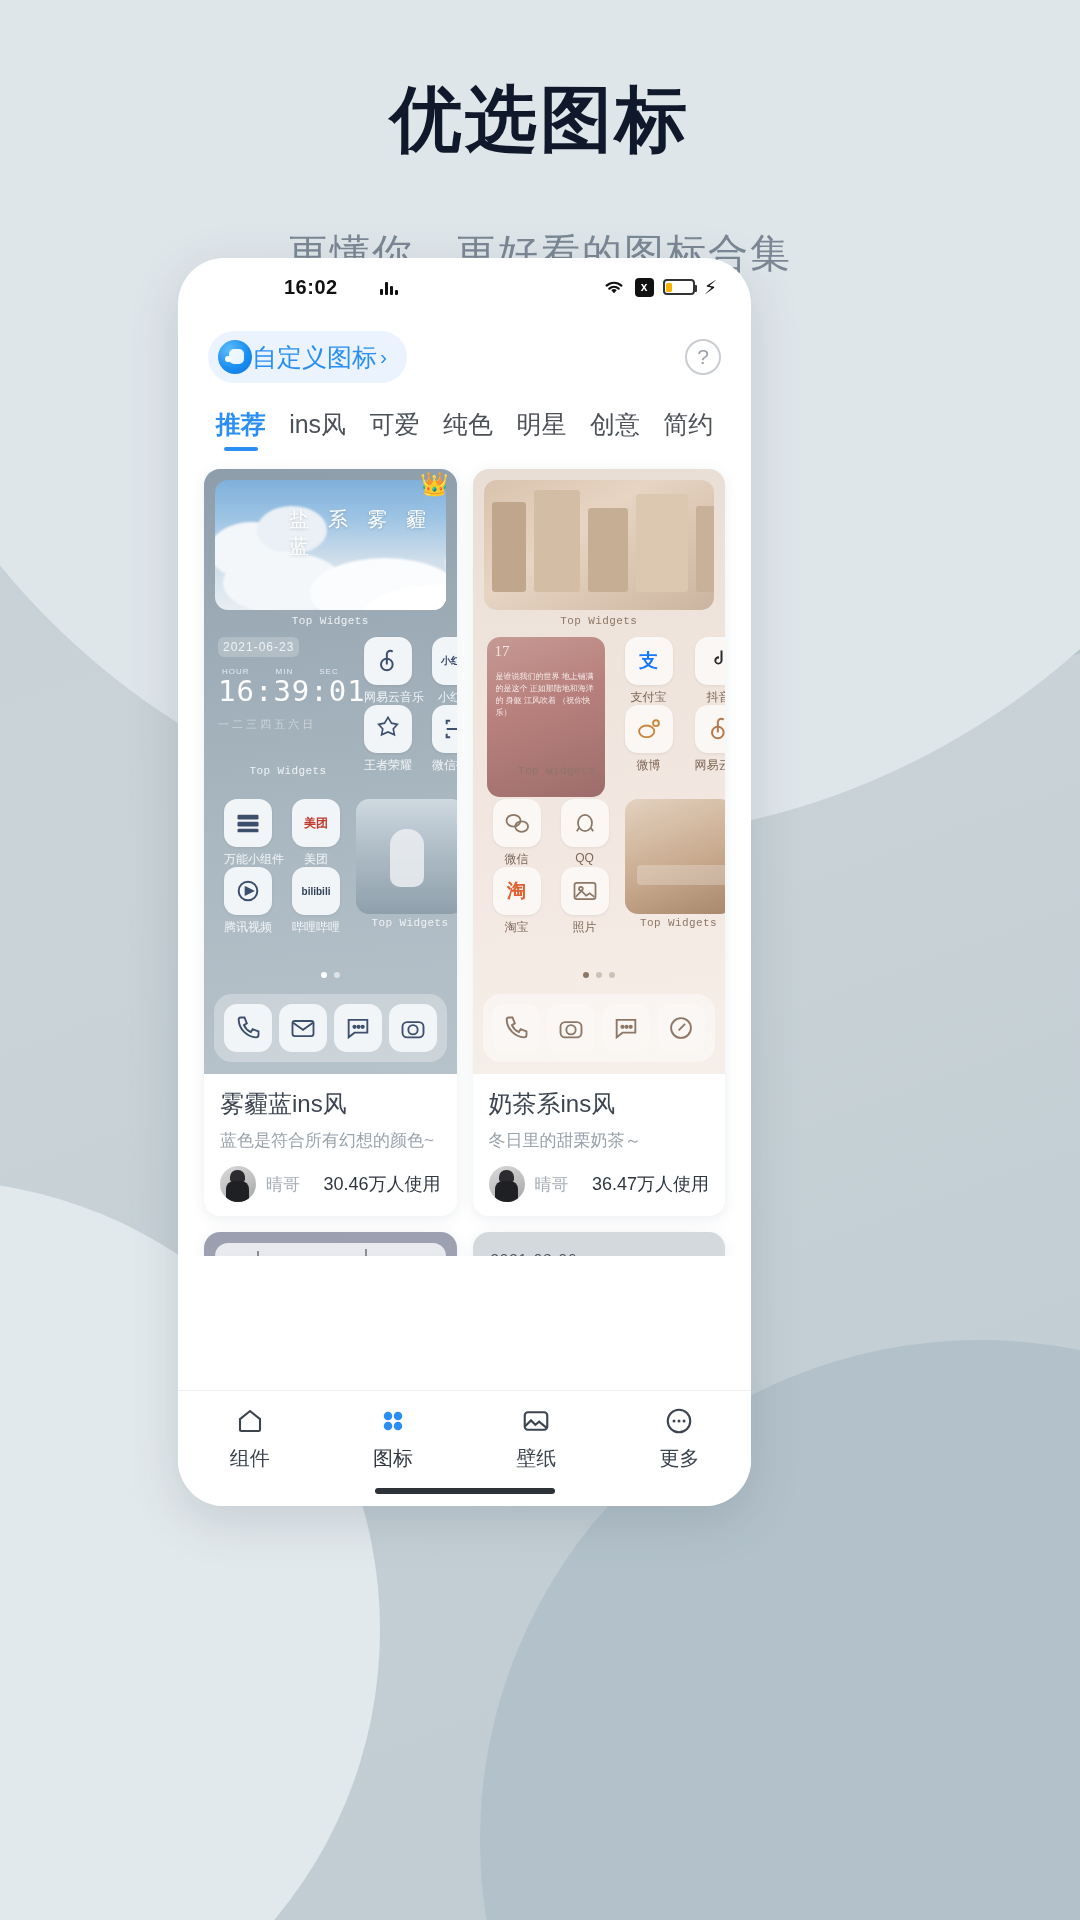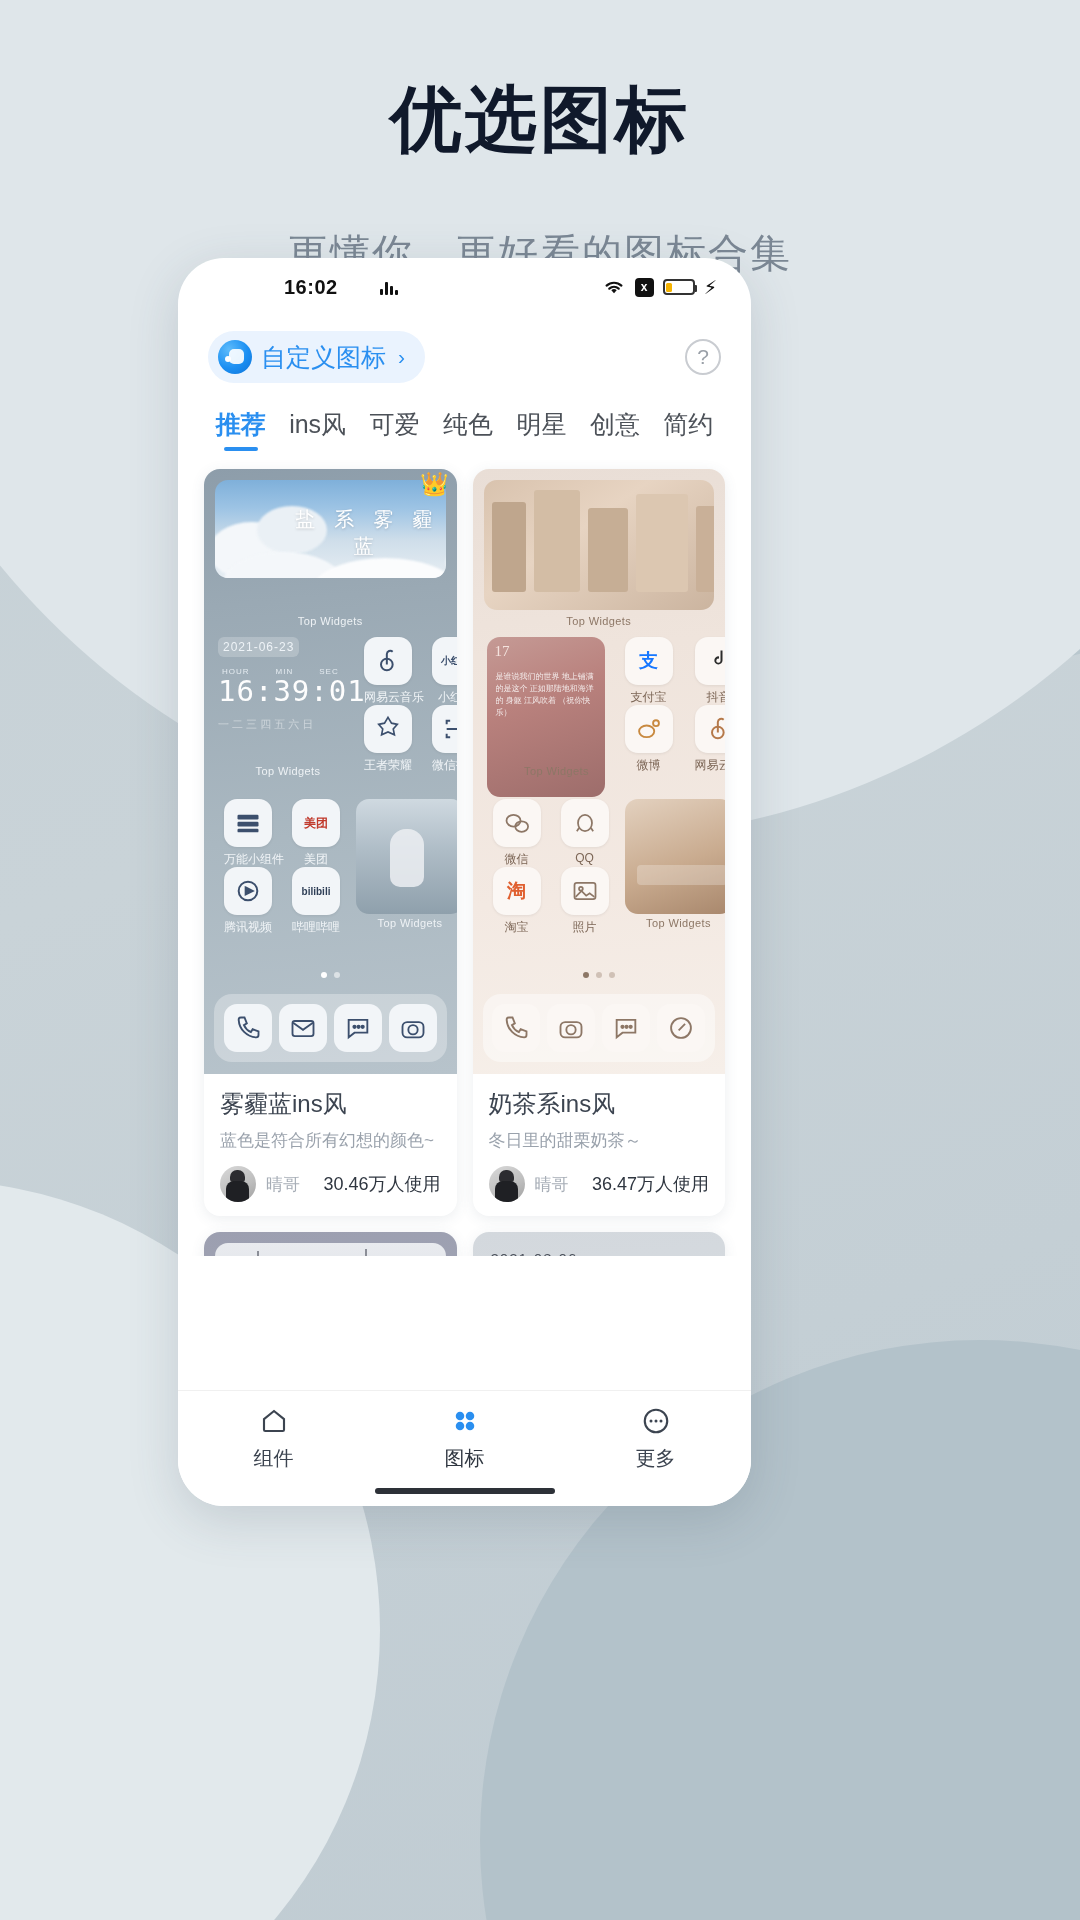--- a/index.html
+++ b/index.html
@@ -78,21 +78,21 @@
     width:32px;height:16px;border:2px solid #333;border-radius:4px;position:relative;
     display:flex;align-items:center;padding:1.5px;
   }
   .sb-batt::after{content:"";position:absolute;right:-4px;top:4px;width:2px;height:7px;background:#333;border-radius:0 1px 1px 0;}
   .sb-batt span{display:block;height:100%;width:24%;background:#f5b301;border-radius:1.5px;}
   .sb-bolt{font-size:19px;color:#111;line-height:1;}
 
   
   .hdr { display:flex; align-items:center; padding: 6px 30px 0 30px; height: 76px;}
   .pill {
-    display:flex;align-items:center;gap:9px;
+    display:flex;align-items:center;gap:0;
     background:#eaf3fe; border-radius:28px; padding:9px 20px 9px 10px;
   }
   .pill-ic {
     width:34px;height:34px;border-radius:50%;
     background: radial-gradient(circle at 32% 28%, #5dbbfb 0%, #1b8ff2 55%, #0e72d8 100%);
     position:relative;
   }
   .pill-ic::before{
     content:"";position:absolute;left:11px;top:9px;width:15px;height:15px;
     background:rgba(255,255,255,.9);border-radius:5px;
@@ -123,37 +123,36 @@
 
   
   .feed { padding: 18px 26px 0 26px; display:grid; grid-template-columns:1fr 1fr; gap:16px; }
   .card { background:#fff; border-radius:16px; overflow:hidden; box-shadow:0 3px 14px rgba(70,90,110,.10); }
   .card-preview { position:relative; height:605px; overflow:hidden; }
 
   
   .pv1 { background: linear-gradient(175deg,#8d9daa 0%, #9aa9b4 22%, #aab8c1 60%, #b7c3cb 100%); }
   .pv-crown { position:absolute; right:7px; top:2px; font-size:23px; z-index:5; }
   .w-cloud {
-    position:absolute;left:11px;top:11px;right:11px;height:98px;border-radius:13px;
+    position:absolute;left:11px;top:11px;right:11px;height:130px;border-radius:13px;
     background: linear-gradient(180deg,#7fb0da 0%, #9cc3e4 28%, #cfdeea 62%, #e7eef3 100%);
     overflow:hidden;
-    text-align:center;
   }
   .cl { position:absolute; background:#f4f7fa; border-radius:50%; filter: blur(1px); }
   .cl1{width:86px;height:58px;left:-6px;top:42px;}
   .cl2{width:70px;height:48px;left:42px;top:26px;background:#eaf0f5;}
   .cl3{width:120px;height:62px;left:8px;top:72px;}
   .cl4{width:150px;height:70px;left:95px;top:78px;background:#fbfcfd;}
   .cl5{width:96px;height:46px;left:230px;top:60px;background:#e8eff4;}
   .cl6{width:180px;height:54px;left:150px;top:104px;background:#fff;}
   .w-cloud-txt {
     position:absolute;left:74px;top:26px;color:#fff;font-size:20px;letter-spacing:7px;
     font-family:"Liberation Serif", serif; text-shadow:0 1px 3px rgba(0,0,0,.18);
   }
-  .lbl-tw { position:absolute; font-size:11px; color:#eef2f5; letter-spacing:.4px; }
+  .lbl-tw { position:absolute; font-size:11px; color:#eef2f5; letter-spacing:.4px;font-family:Liberation Mono, monospace; }
   .tw1 { left:0; right:0; text-align:center; top:146px; }
 
   .w-clock {
     position:absolute; left:14px; top:168px; width:140px; height:120px;
   }
   .ck-date {
     background:rgba(255,255,255,.22); color:#eef3f7; font-size:12px;
     border-radius:6px; padding:3px 5px; display:inline-block; letter-spacing:1px;
   }
   .ck-units{display:flex;gap:26px;margin:10px 0 0 4px;font-size:8px;color:#e4ebf0;letter-spacing:1px;}
@@ -635,20 +634,29 @@
             <circle cx="16" cy="8" r="3.4"></circle>
             <circle cx="8" cy="16" r="3.4"></circle>
             <circle cx="16" cy="16" r="3.4"></circle>
           </svg>
       </div>
       <div class="nav-lbl">图标</div>
     </div>
     <div class="nav-item">
       <div class="nav-ic">
         <svg viewBox="0 0 24 24" fill="none" stroke="currentColor" stroke-width="1.7">
+            <rect x="3" y="5" width="18" height="14" rx="2.5"></rect>
+            <path d="M3.5 16l4.5-4.5 3.5 3.5 3-2.5 6 5"></path>
+          </svg>
+      </div>
+      <div class="nav-lbl">壁纸</div>
+    </div>
+    <div class="nav-item">
+      <div class="nav-ic">
+        <svg viewBox="0 0 24 24" fill="none" stroke="currentColor" stroke-width="1.7">
             <circle cx="12" cy="12" r="9"></circle>
             <circle cx="8" cy="12" r="1.2" fill="currentColor" stroke="none"></circle>
             <circle cx="12" cy="12" r="1.2" fill="currentColor" stroke="none"></circle>
             <circle cx="16" cy="12" r="1.2" fill="currentColor" stroke="none"></circle>
           </svg>
       </div>
       <div class="nav-lbl">更多</div>
     </div>
   </div>
   <div class="homebar"></div>

